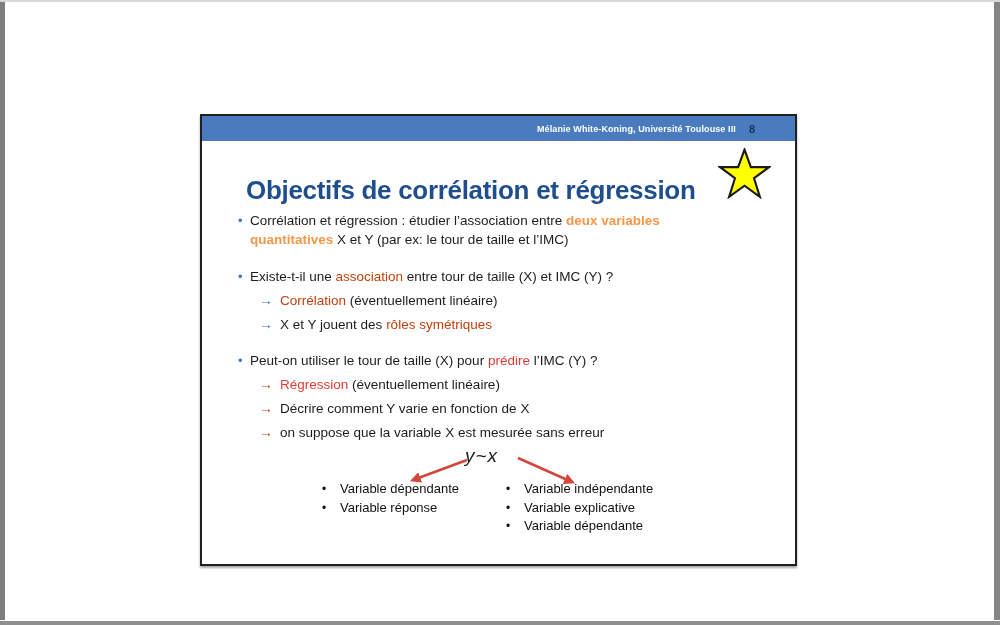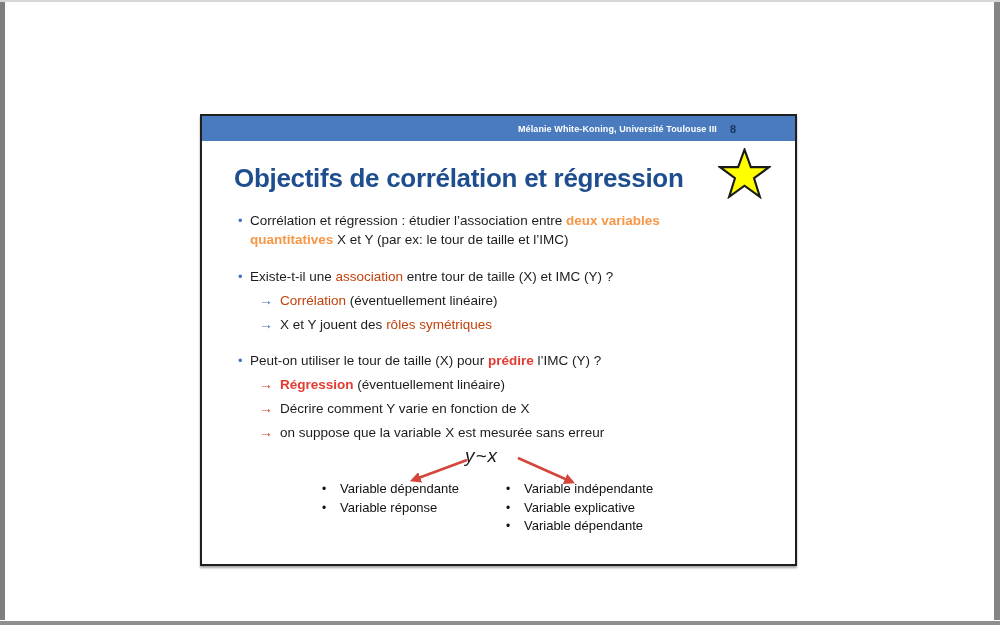--- a/index.html
+++ b/index.html
@@ -16,48 +16,48 @@
 
   
   .slide{
     position:absolute;left:200px;top:114px;width:597px;height:452px;
     box-sizing:border-box;border:2px solid #1f1f1f;background:#ffffff;
     box-shadow:0 2px 2px rgba(0,0,0,0.35);
   }
   .slide-header{
     position:absolute;left:0;top:0;right:0;height:25px;background:#4a7bbe;
     display:flex;align-items:center;justify-content:flex-end;
-    padding-right:59px;gap:13px;box-sizing:border-box;
+    padding-right:40px;gap:13px;box-sizing:border-box;
   }
   .credit{color:#ffffff;font-size:9px;font-weight:bold;letter-spacing:0.1px;}
   .pagenum{color:#17375e;font-size:11px;font-weight:bold;}
 
   .slide-title{
-    position:absolute;left:32px;top:47px;margin:0;
+    position:absolute;left:32px;top:47px;margin:12px;
     font-size:26px;font-weight:600;letter-spacing:-0.3px;color:#1f4e8f;
     white-space:nowrap;
   }
   .star-wrap{position:absolute;left:516px;top:32px;width:53px;height:51px;}
 
   
   .row{position:absolute;display:flex;align-items:flex-start;font-size:13.5px;color:#1c1c1c;line-height:19px;}
   .row .dot{color:#4472c4;width:12px;flex:0 0 12px;font-size:13px;}
   .head{left:36px;}
   .sub{left:57px;}
   .sub .arr{width:21px;flex:0 0 21px;font-weight:bold;font-size:14px;}
   .arr-blue{color:#4472c4;}
   .arr-red{color:#e13b32;}
   .rich{white-space:nowrap;}
   .rich.wrap{white-space:normal;width:478px;}
 
   .seg-plain{}
   .seg-i{}
   .seg-orange{color:#f79646;font-weight:bold;text-align:right;}
   .seg-blue{color:#c2410c;}
-  .seg-red{color:#e13b32;font-weight:bold;}
+  .seg-red{color:#e13b32;font-weight:normal;}
 
   
   .formula{
     position:absolute;left:263px;top:329px;
     font-family:Liberation Sans, sans-serif;font-style:italic;
     font-size:19px;color:#1c1c1c;letter-spacing:1px;
   }
   .diag-arrows{position:absolute;left:195px;top:337px;}
 
   

